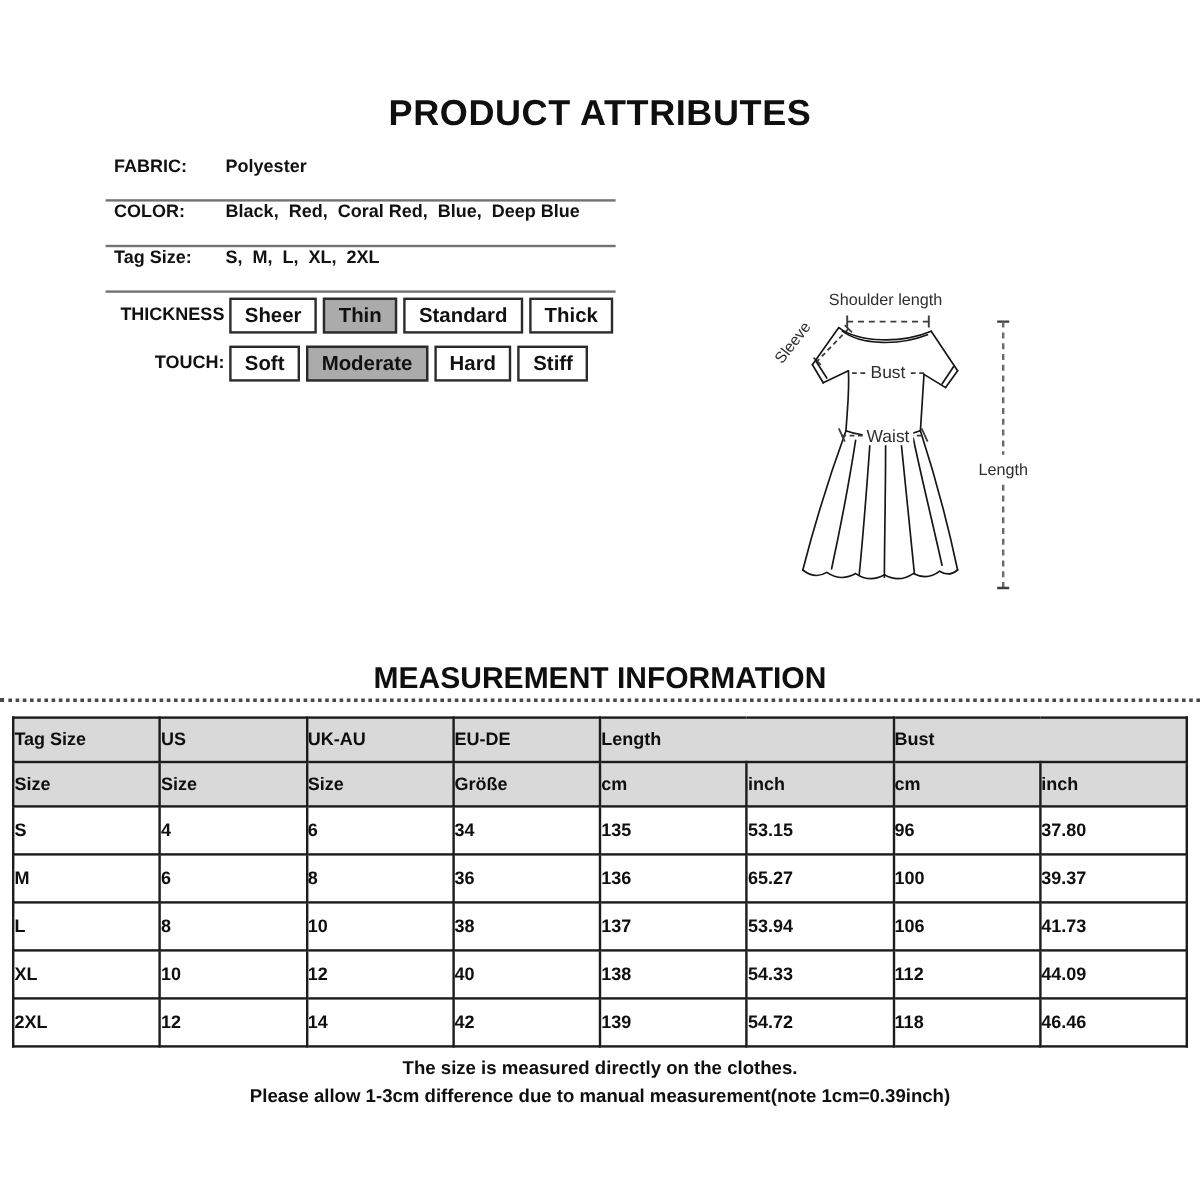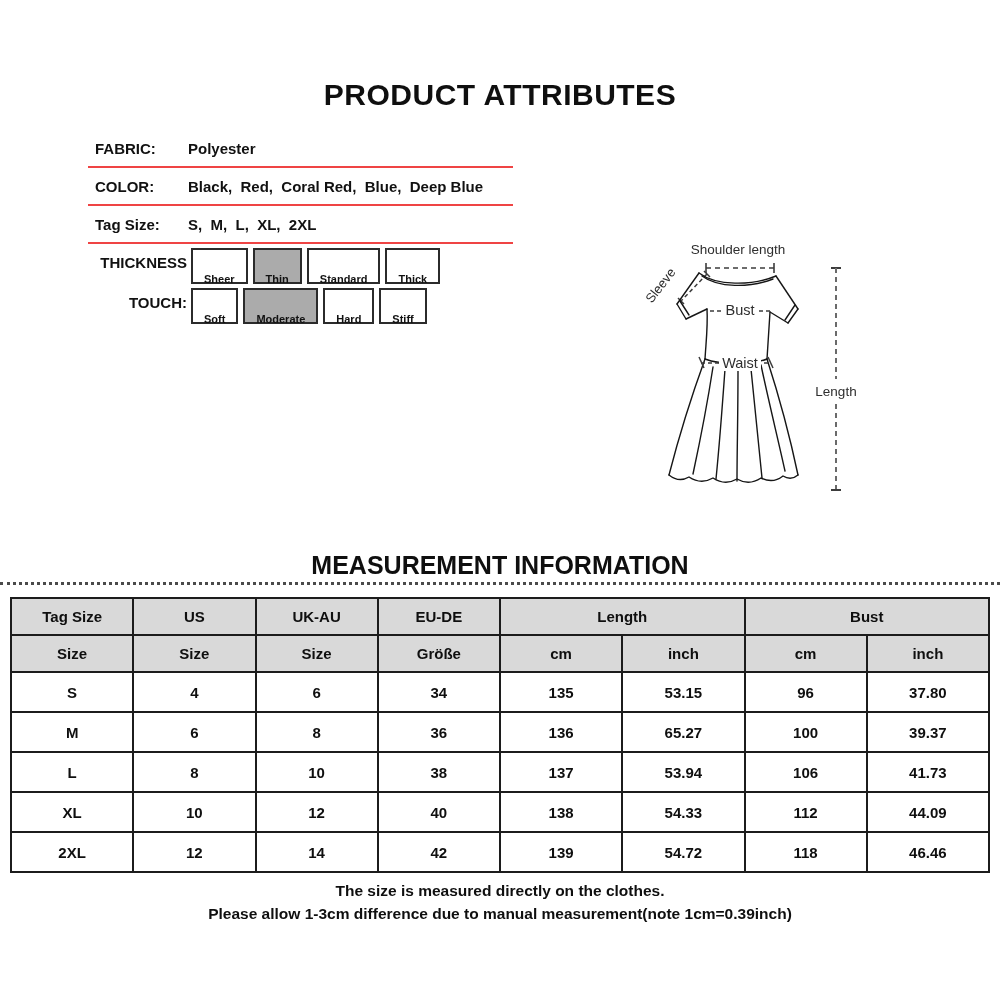--- a/index.html
+++ b/index.html
@@ -5,48 +5,48 @@
   * { margin:0; padding:0; box-sizing:border-box; }
   html,body { background:#ffffff; }
   body { font-family:"Liberation Sans", sans-serif; color:#111; }
   .canvas { position:relative; width:1000px; height:1000px; background:#fff; overflow:hidden;border-radius:16px; }
 
   .title { position:absolute; top:78px; left:0; width:100%; text-align:center;
            font-size:30px; font-weight:bold; color:#0f0f0f; letter-spacing:.5px; }
 
   
   .attrs { position:absolute; left:88px; top:130px; width:425px; }
-  .attr-row { display:flex; align-items:center; height:38px; border-bottom:2px solid #ef4444; }
+  .attr-row { display:flex; height:38px; border-bottom:2px solid #737373; }
   .attr-label { width:100px; padding-left:7px; font-weight:bold; font-size:15px; white-space:nowrap; }
   .attr-value { font-weight:bold; font-size:15px; white-space:pre; }
 
   
   .options { position:absolute; left:88px; top:248px; width:430px; }
   .opt-row { display:flex; height:30px; margin-bottom:10px; }
   .opt-label { width:99px; text-align:right; font-weight:bold; font-size:15px;
                line-height:30px; margin-right:4px; white-space:nowrap; }
   .chips { display:flex; gap:5px; }
   .chip { height:30px; border:2px solid #2b2b2b; background:#fff; color:#111;
-          font-family:inherit; font-weight:bold; font-size:11px; padding:16px 11px;
+          font-family:inherit; font-weight:bold; font-size:17px; padding:0 11px;
           line-height:26px; cursor:pointer; }
   .chip.selected { background:var(--selected-bg, #ababab); }
 
   
   .dress { position:absolute; left:620px; top:230px; width:268px; height:274px; }
   .dress text { font-family:"Liberation Sans", sans-serif; fill:#2e2e2e; }
 
   
   .m-title { position:absolute; top:551px; left:0; width:100%; text-align:center;
              font-size:25px; font-weight:bold; color:#0f0f0f; }
   .dotted { position:absolute; top:582px; left:0; width:1000px;
             border-top:3px dotted #4a4a4a; }
 
   table.size-table { position:absolute; left:10px; top:597px; width:980px;
                      border-collapse:collapse; table-layout:fixed; }
-  .size-table th, .size-table td { border:2px solid #1c1c1c; text-align:center;
+  .size-table th, .size-table td { border:2px solid #1c1c1c; text-align:left;
                      font-weight:bold; font-size:15px; color:#0f0f0f; }
   .size-table thead th { background:var(--header-bg, #d9d9d9); height:37px; }
   .size-table tbody td { background:#fff; height:40px; }
 
   .footer { position:absolute; top:879px; left:0; width:100%; text-align:center;
             font-weight:bold; font-size:15.5px; line-height:23px; color:#0f0f0f; }
 </style>
 </head>
 <body>
 

